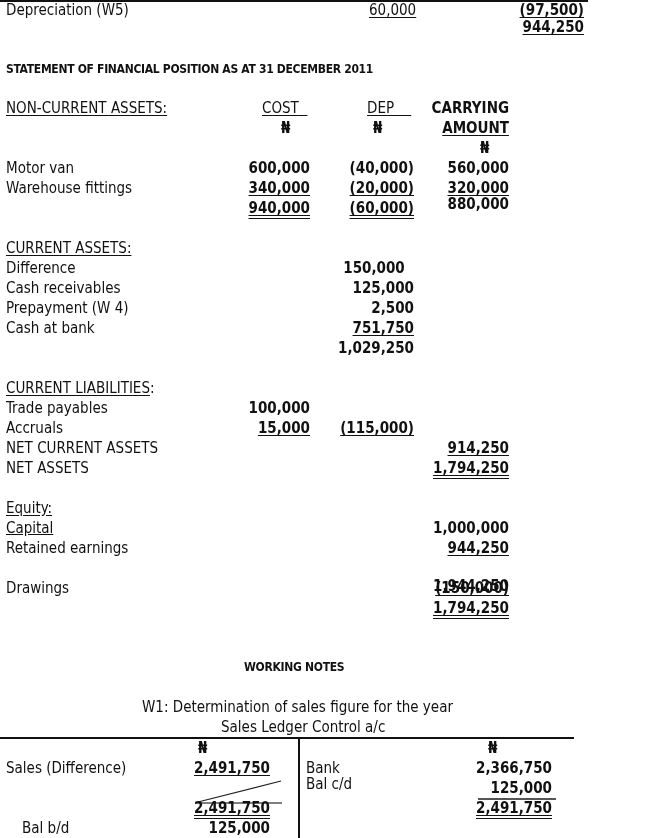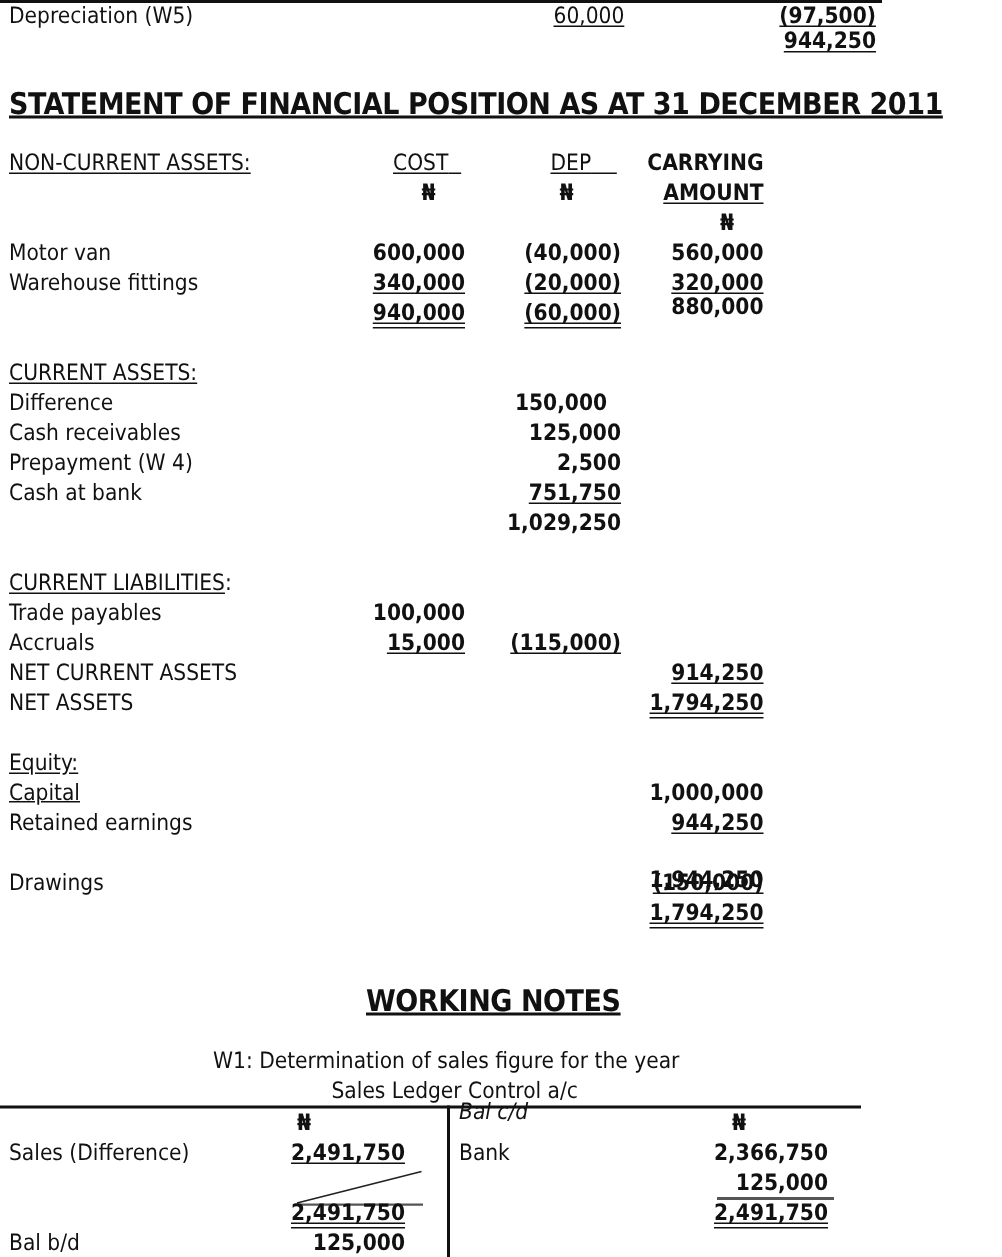--- a/index.html
+++ b/index.html
@@ -3,21 +3,21 @@
 <meta charset="utf-8">
 <style>
   html, body { margin:0; padding:0; background:#fff; }
   body { width:668px; height:838px; position:relative; overflow:hidden;
          font-family:"DejaVu Sans Condensed","DejaVu Sans", sans-serif; color:#111; font-size:15px; }
   .abs { position:absolute; white-space:nowrap; line-height:20px; }
   .r { text-align:right;font-weight:bold; }
   .u { text-decoration:underline; text-underline-offset:2px; }
   .du { text-decoration:underline double; text-underline-offset:2px; }
   .b { font-weight:bold; }
-  .title { font-weight:bold; font-size:20px; letter-spacing:-0.3px;text-decoration:underline; }
+  .title { font-weight:bold; font-size:12px; letter-spacing:-0.3px; }
   .hline { position:absolute; background:#111; height:2px; }
   .vline { position:absolute; background:#111; width:2px; }
 </style>
 </head>
 <body>
 
 <div class="hline" style="left:0;top:0;width:588px;height:1.5px;"></div>
 <div class="abs" style="left:6px;top:0px;">Depreciation (W5)</div>
 <div class="abs u b" style="left:369px;top:0px;font-weight:normal;">60,000</div>
 <div class="abs r u" style="left:500px;width:84px;top:0px;">(97,500)</div>
@@ -92,21 +92,21 @@
 
 <div class="abs" style="left:6px;top:758px;">Sales (Difference)</div>
 <div class="abs r u" style="left:190px;width:80px;top:758px;">2,491,750</div>
 
 <svg style="position:absolute;left:196px;top:778px;" width="86" height="26">
   <line x1="85" y1="3" x2="2" y2="24" stroke="#222" stroke-width="1.2"></line>
   <line x1="0" y1="25" x2="86" y2="25" stroke="#555" stroke-width="1.5"></line>
 </svg>
 
 <div class="abs r du" style="left:190px;width:80px;top:798px;">2,491,750</div>
-<div class="abs" style="left:6px;top:818px;">Bal b/d</div>
+<div class="abs" style="left:22px;top:818px;">Bal b/d</div>
 <div class="abs r" style="left:190px;width:80px;top:818px;">125,000</div>
 
 <div class="abs" style="left:306px;top:758px;">Bank</div>
 <div class="abs r" style="left:462px;width:90px;top:758px;">2,366,750</div>
-<div class="abs" style="left:306px;top:731px;font-style:italic;">Bal c/d</div>
+<div class="abs" style="left:306px;top:774px;">Bal c/d</div>
 <div class="abs r" style="left:462px;width:90px;top:778px;">125,000</div>
 <div class="hline" style="left:478px;top:798px;width:78px;height:1.5px;background:#555;"></div>
 <div class="abs r du" style="left:462px;width:90px;top:798px;">2,491,750</div>
 
 </body></html>

